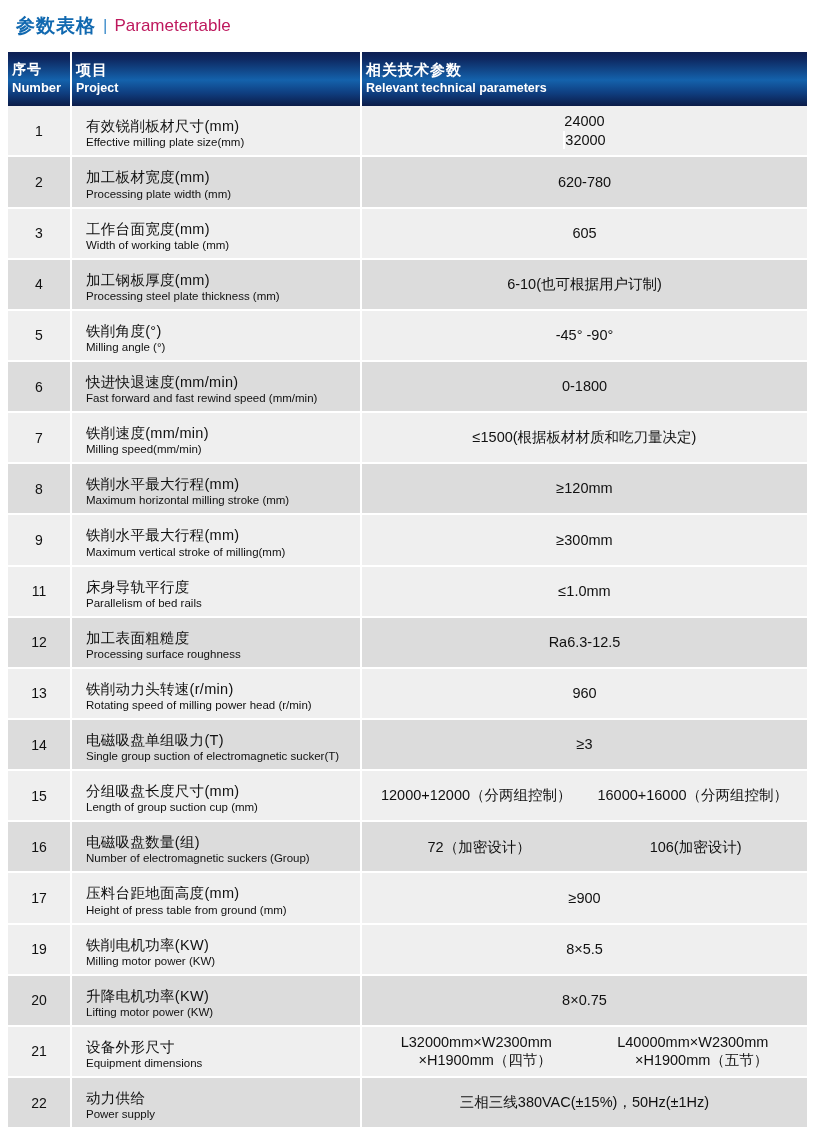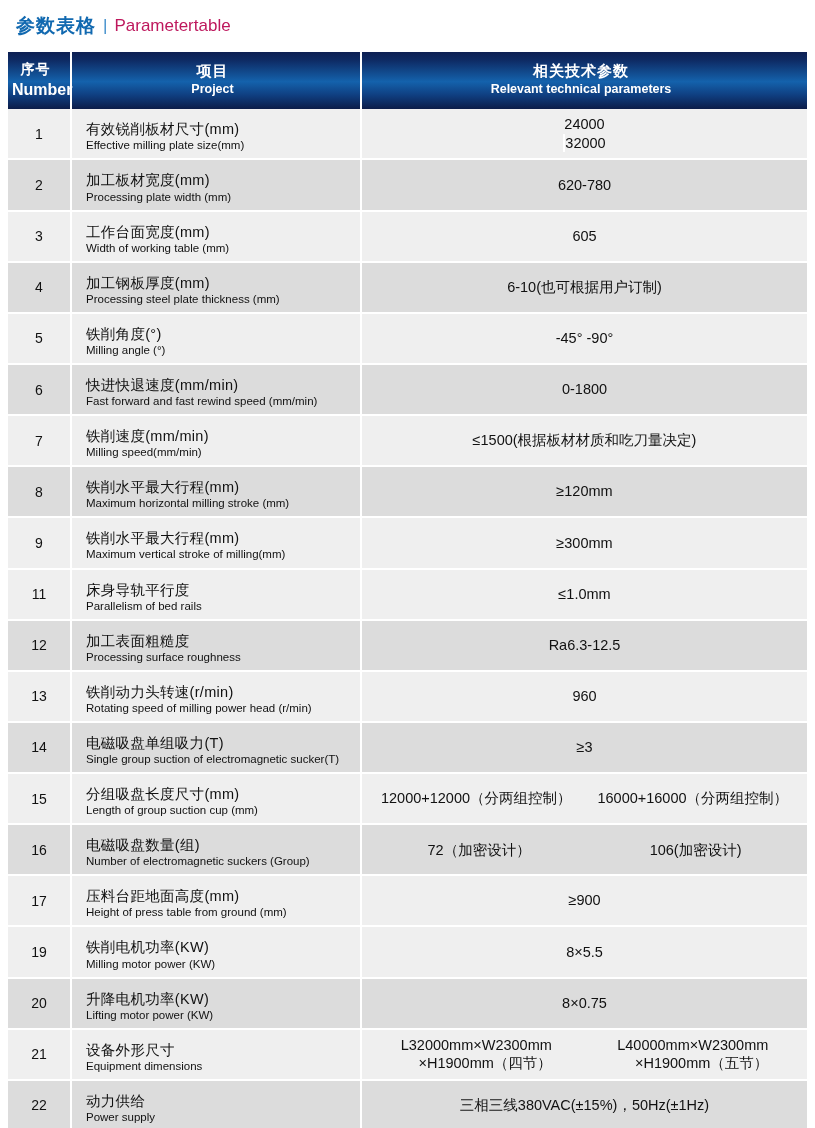--- a/index.html
+++ b/index.html
@@ -47,31 +47,31 @@
     table-layout:fixed;
   }
   .tbl .c-num{width:64px;}
   .tbl .c-proj{width:290px;}
   .tbl .c-val{width:445px;}
 
   thead th{
     background:linear-gradient(to bottom,#0d1f52 0%, #0e2a63 14%, #1462ac 52%, #0f3e80 76%, #0c1c48 100%);
     color:#ffffff;
     padding:9px 11px 10px 4px;
-    text-align:center;
+    text-align:left;
     vertical-align:middle;
     border-right:2px solid #ffffff;
     height:52px;
     box-sizing:border-box;
   }
   thead th:last-child{border-right:none;}
   .th-cn{font-size:15px;font-weight:bold;line-height:1.25;letter-spacing:1px;}
   .th-en{font-size:12.5px;font-weight:bold;line-height:1.2;margin-top:1px;}
   .th-num .th-cn{font-size:14px;}
-  .th-num .th-en{font-size:16px;}
+  .th-num .th-en{font-size:13px;}
 
   tbody tr td{
     border-right:2px solid #ffffff;
     border-bottom:2px solid #ffffff;
     vertical-align:middle;
     box-sizing:border-box;
   }
   tbody tr td:last-child{border-right:none;}
   tbody tr.odd td{background:#efefef;}
   tbody tr.even td{background:#dcdcdc;}

